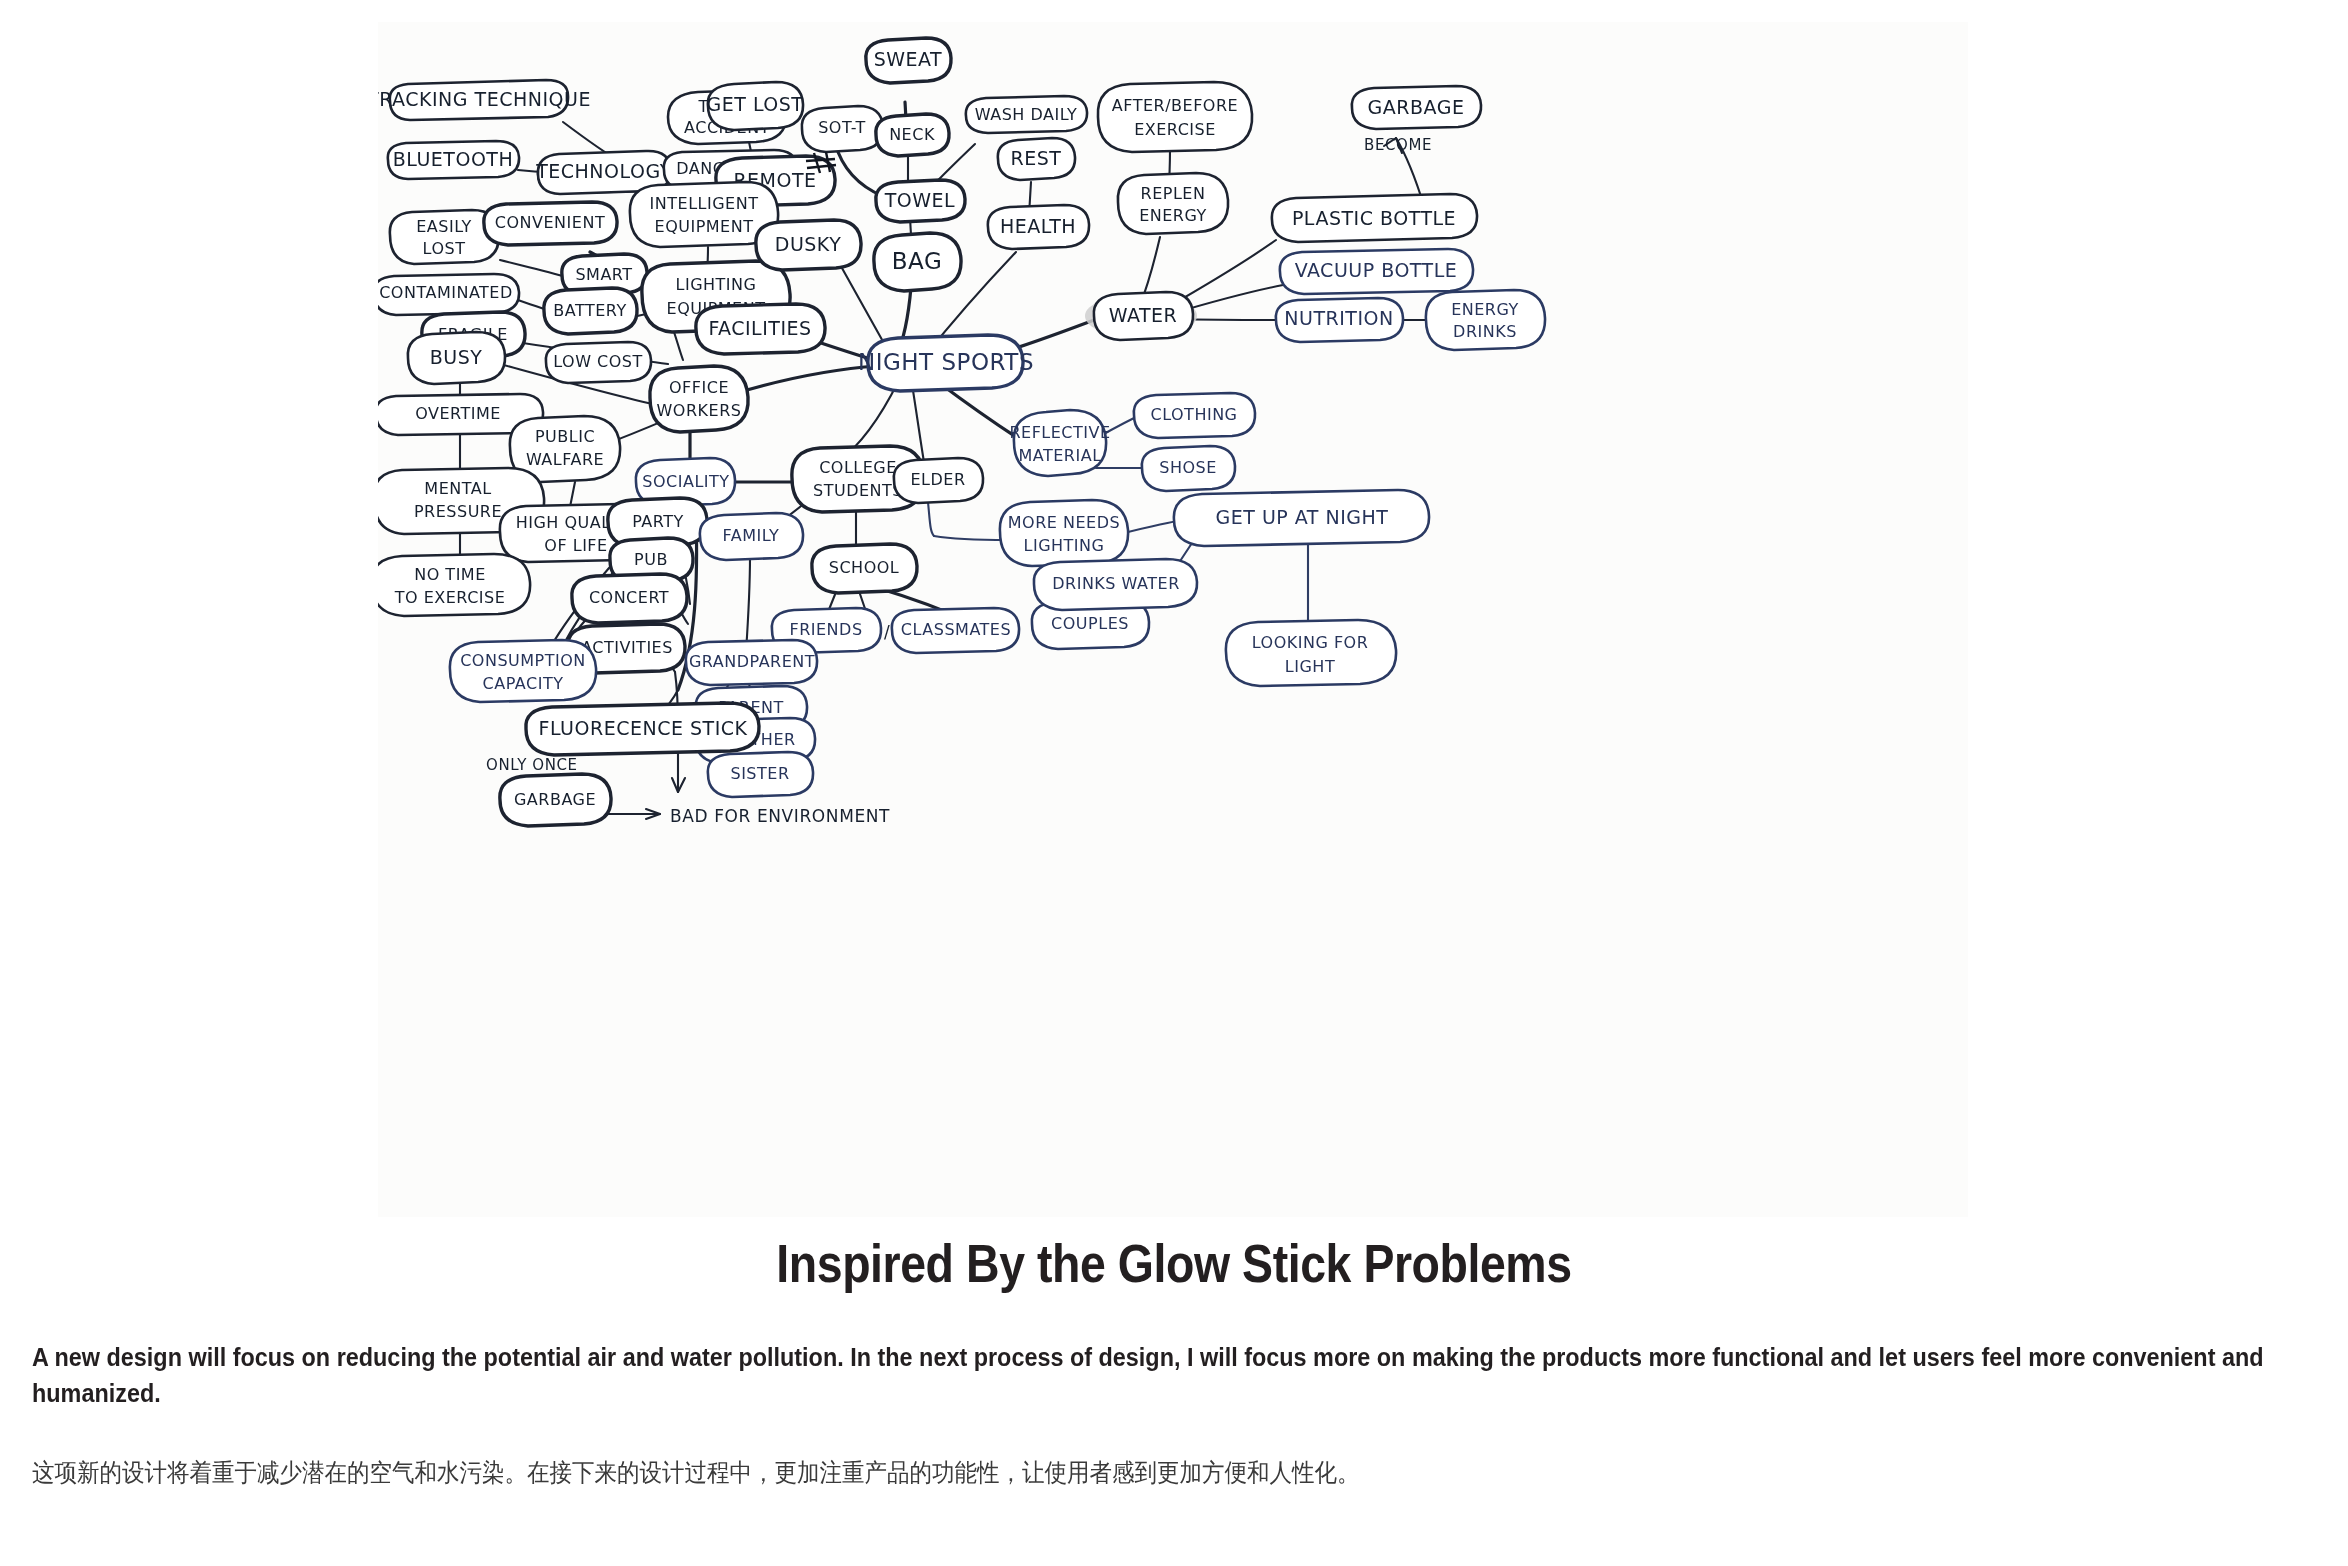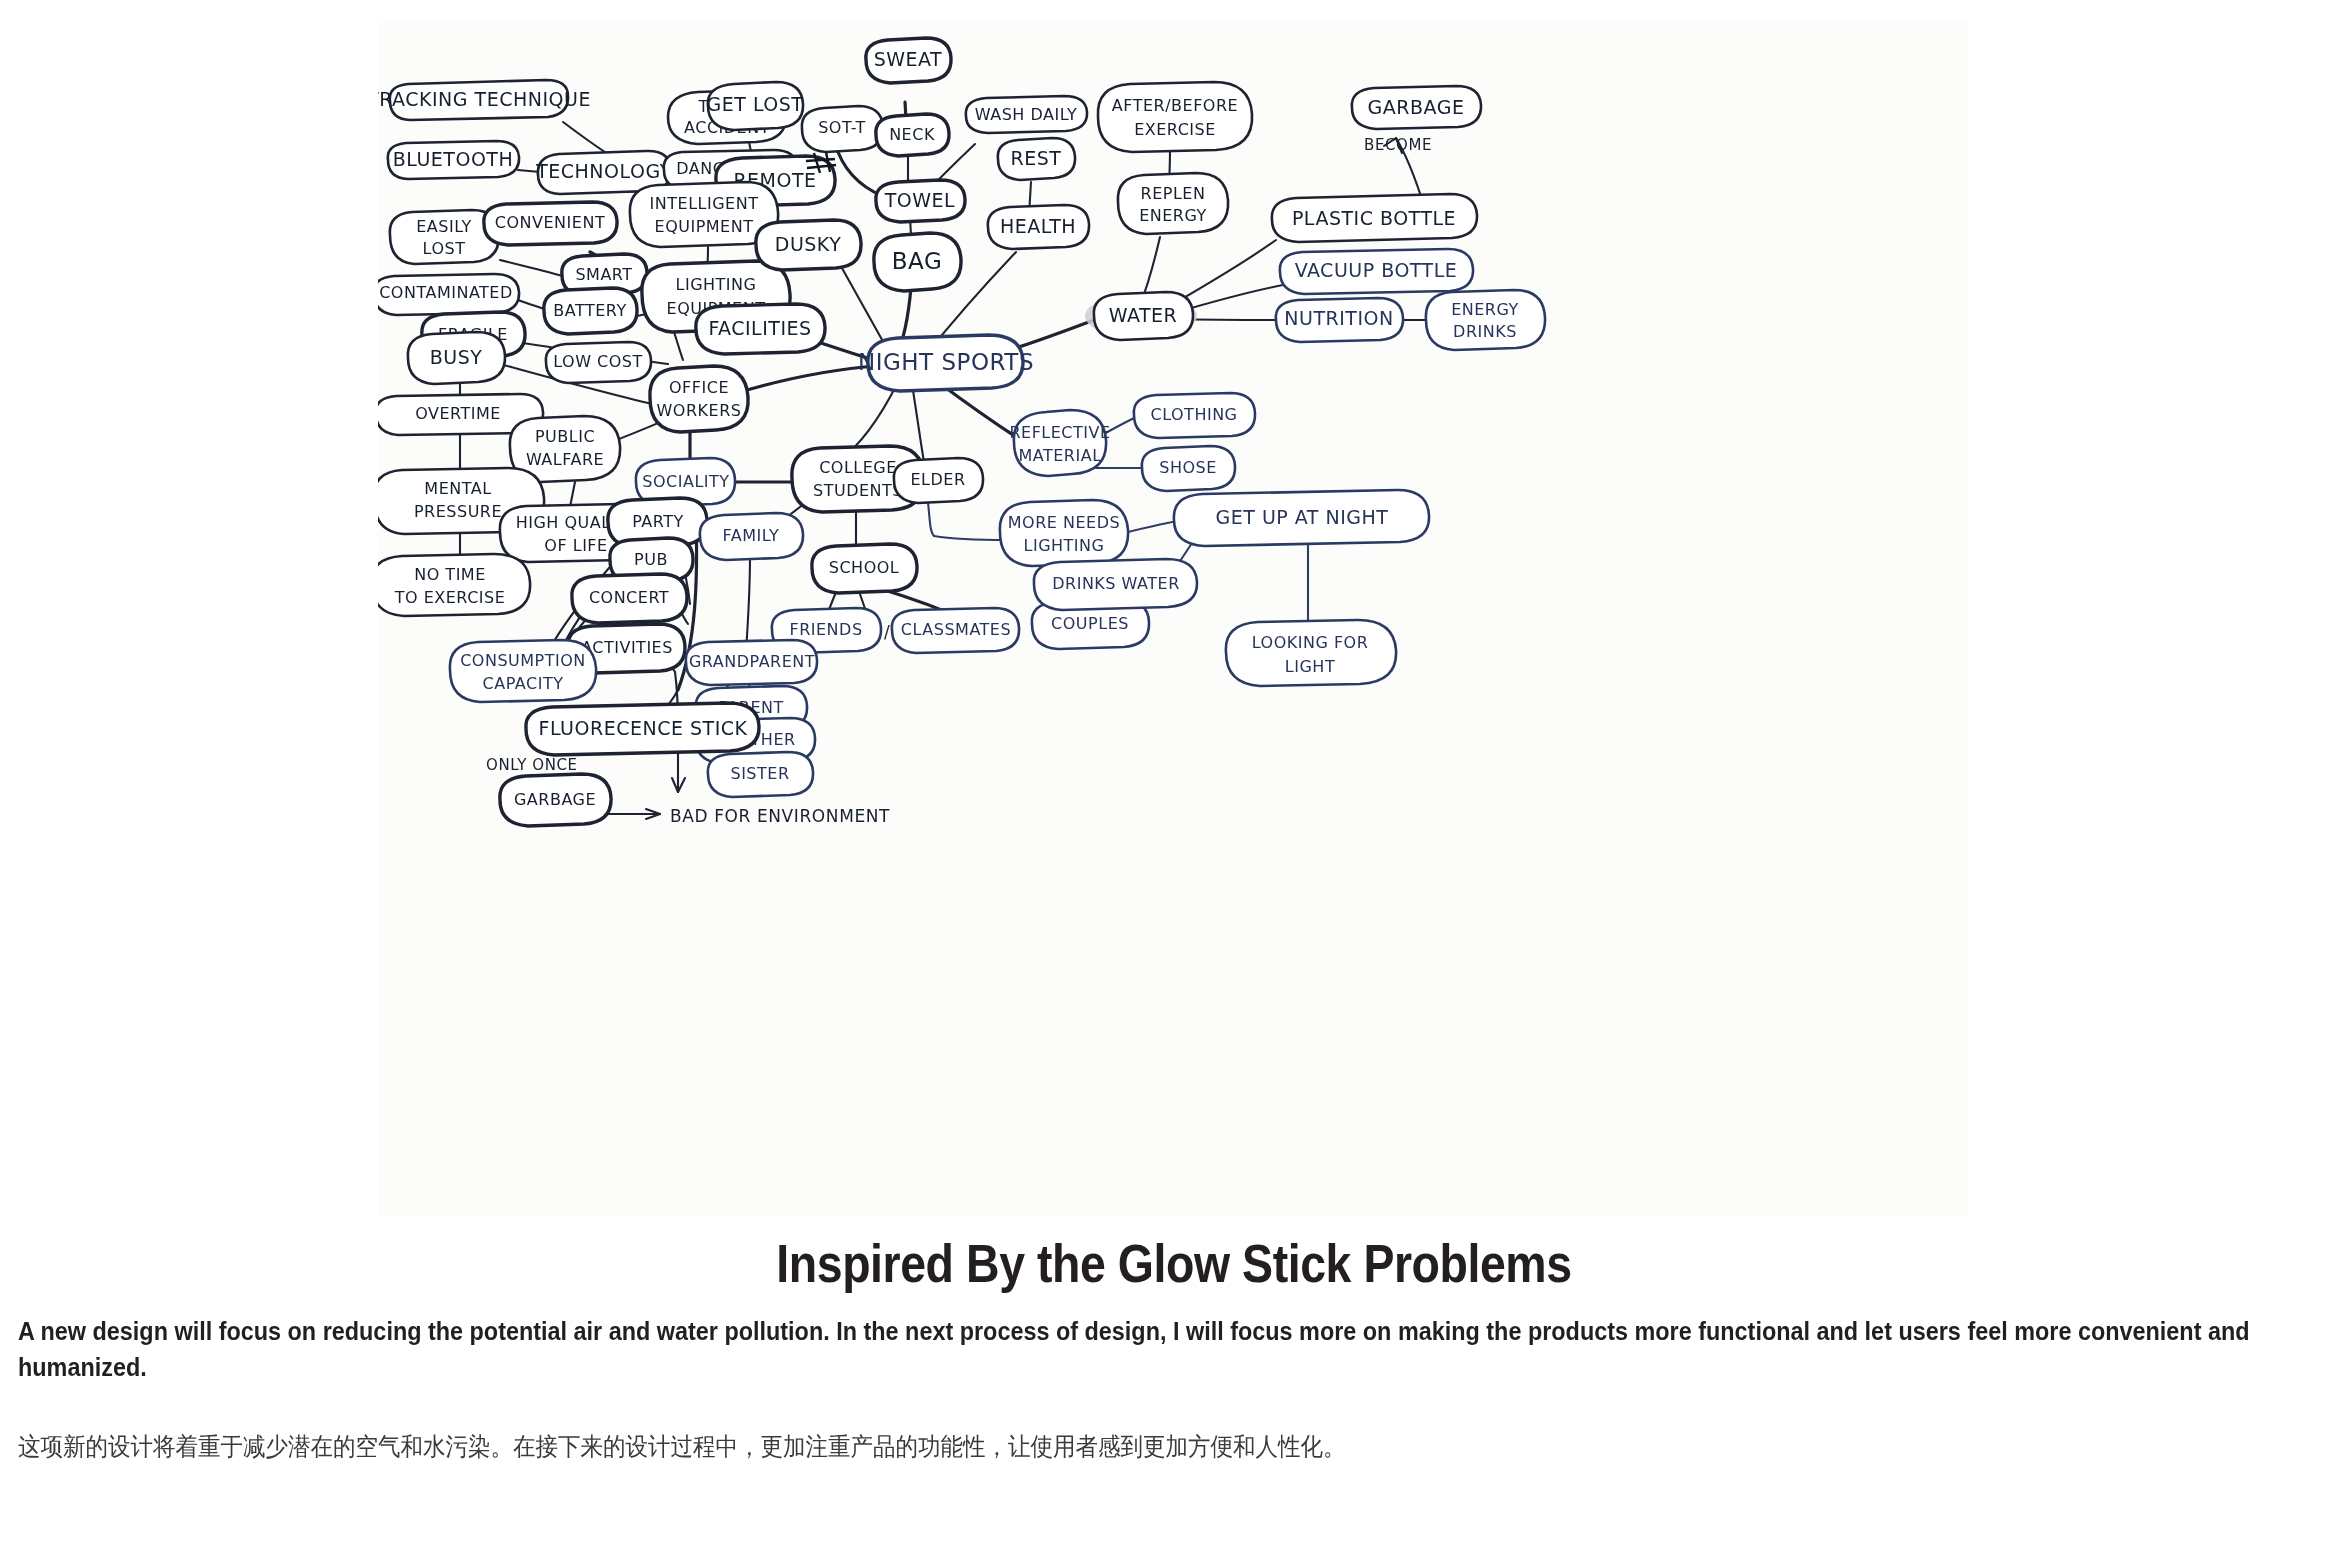--- a/index.html
+++ b/index.html
@@ -22,21 +22,21 @@
   .nlabel.sm{font-size:16px;}
   .nlabel.lg{font-size:23px;}
   .free{font-family:"DejaVu Sans",sans-serif;fill:#17202e;font-size:17px;letter-spacing:.6px;}
   .free.sm{font-size:15px;}
   .strike{stroke:#10151f;stroke-width:2.4;}
 
   #caption{position:absolute;left:0;top:1232px;width:2348px;}
   #title{text-align:center;font-family:"Liberation Sans",sans-serif;font-weight:bold;
          font-size:54px;color:#231f20;letter-spacing:-0.5px;transform:scaleX(.86);
          transform-origin:center;white-space:nowrap;}
-  #body-wrap{margin-top:20px;padding:0 18px;}
+  #body-wrap{margin-top:46px;padding:0 32px;}
   .para{font-family:"Liberation Sans",sans-serif;font-size:26px;line-height:1.38;color:#231f20;
         font-weight:600;transform:scaleX(.9);transform-origin:left center;width:111%;}
   .para.cn{margin-top:44px;font-family:"DejaVu Sans",sans-serif;font-weight:400;font-size:25px;color:#3a3a3a;}
 </style>
 </head>
 <body>
 
 <div id="page">
 
   <div id="scan">

